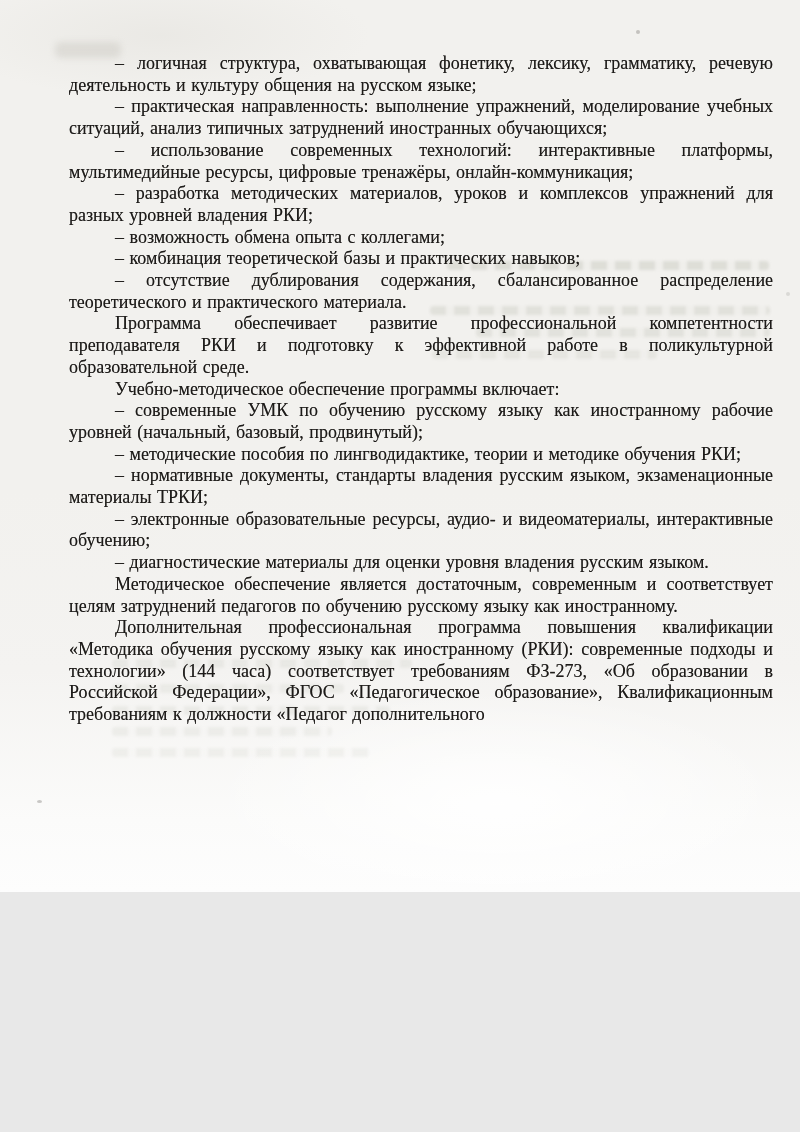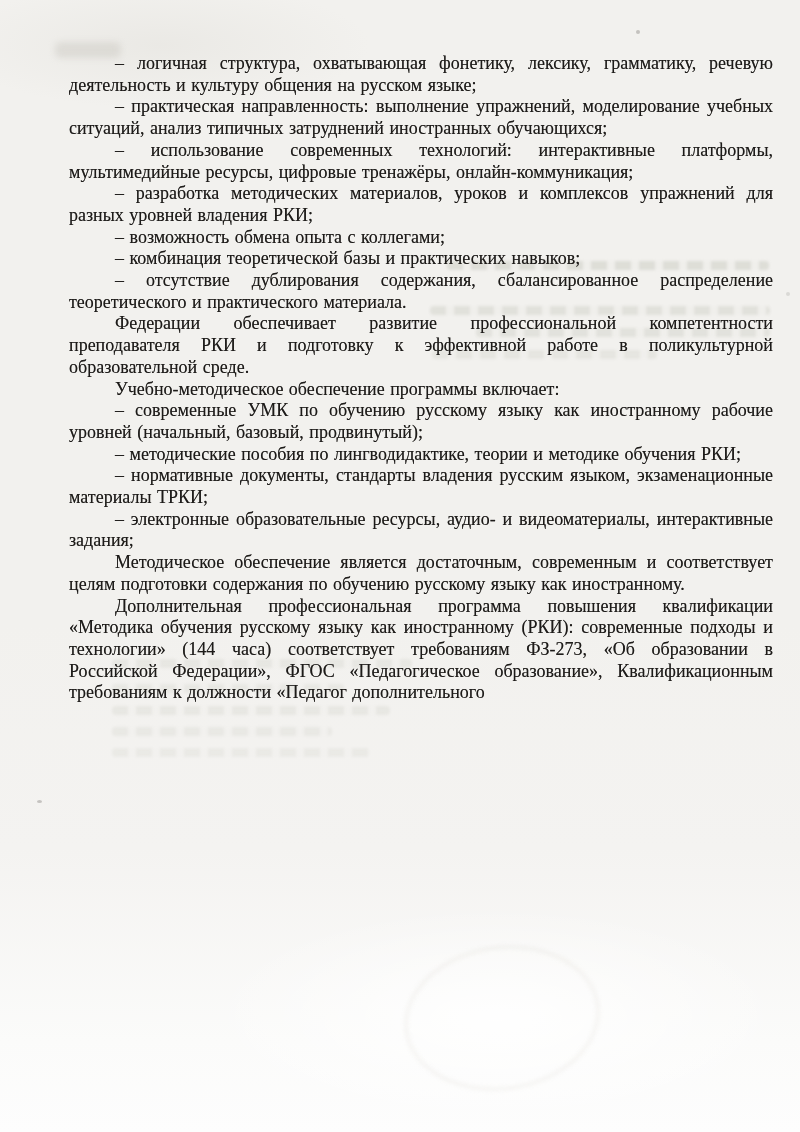--- a/index.html
+++ b/index.html
@@ -3,21 +3,21 @@
 <meta charset="utf-8">
 <style>
   html, body {
     margin: 0;
     padding: 0;
     background: #e8e8e8;
   }
   .page {
     position: relative;
     width: 800px;
-    height: 1132px;
+    height: 892px;
     margin: 0 auto;
     overflow: hidden;
     background:
       radial-gradient(ellipse 420px 160px at 62% 90%, rgba(255,255,255,0.9), rgba(255,255,255,0) 70%),
       radial-gradient(ellipse 300px 90px at 20% 4%, rgba(220,218,212,0.35), rgba(220,218,212,0) 70%),
       linear-gradient(180deg, #f2f1ee 0%, #f2f1ee 55%, #f4f3f1 75%, #fbfbfa 92%, #fdfdfd 100%);
     font-family: "Liberation Serif", "DejaVu Serif", serif;
   }
   .content {
     position: absolute;
@@ -93,23 +93,24 @@
   <div class="speck" style="left:786px; top:292px; width:4px; height:4px; opacity:.5;"></div>
 
   <div class="content" style="--ink: #1d1b19;">
     <p>– логичная структура, охватывающая фонетику, лексику, грамматику, речевую деятельность и культуру общения на русском языке;</p>
     <p>– практическая направленность: выполнение упражнений, моделирование учебных ситуаций, анализ типичных затруднений иностранных обучающихся;</p>
     <p>– использование современных технологий: интерактивные платформы, мультимедийные ресурсы, цифровые тренажёры, онлайн-коммуникация;</p>
     <p>– разработка методических материалов, уроков и комплексов упражнений для разных уровней владения РКИ;</p>
     <p>– возможность обмена опыта с коллегами;</p>
     <p>– комбинация теоретической базы и практических навыков;</p>
     <p>– отсутствие дублирования содержания, сбалансированное распределение теоретического и практического материала.</p>
-    <p>Федерации обеспечивает развитие профессиональной компетентности преподавателя РКИ и подготовку к эффективной работе в поликультурной образовательной среде.</p>
+    <p>Программа обеспечивает развитие профессиональной компетентности преподавателя РКИ и подготовку к эффективной работе в поликультурной образовательной среде.</p>
     <p>Учебно-методическое обеспечение программы включает:</p>
     <p>– современные УМК по обучению русскому языку как иностранному рабочие уровней (начальный, базовый, продвинутый);</p>
     <p>– методические пособия по лингводидактике, теории и методике обучения РКИ;</p>
     <p>– нормативные документы, стандарты владения русским языком, экзаменационные материалы ТРКИ;</p>
-    <p>– электронные образовательные ресурсы, аудио- и видеоматериалы, интерактивные задания;</p>
-    <p>Методическое обеспечение является достаточным, современным и соответствует целям подготовки содержания по обучению русскому языку как иностранному.</p>
+    <p>– электронные образовательные ресурсы, аудио- и видеоматериалы, интерактивные обучению;</p>
+    <p>– диагностические материалы для оценки уровня владения русским языком.</p>
+    <p>Методическое обеспечение является достаточным, современным и соответствует целям затруднений педагогов по обучению русскому языку как иностранному.</p>
     <p>Дополнительная профессиональная программа повышения квалификации «Методика обучения русскому языку как иностранному (РКИ): современные подходы и технологии» (144 часа) соответствует требованиям ФЗ-273, «Об образовании в Российской Федерации», ФГОС «Педагогическое образование», Квалификационным требованиям к должности «Педагог дополнительного</p>
   </div>
 
 </div>
 
 </body></html>

